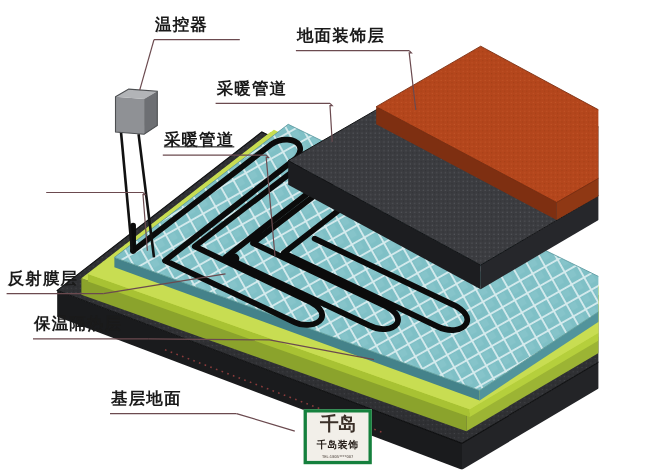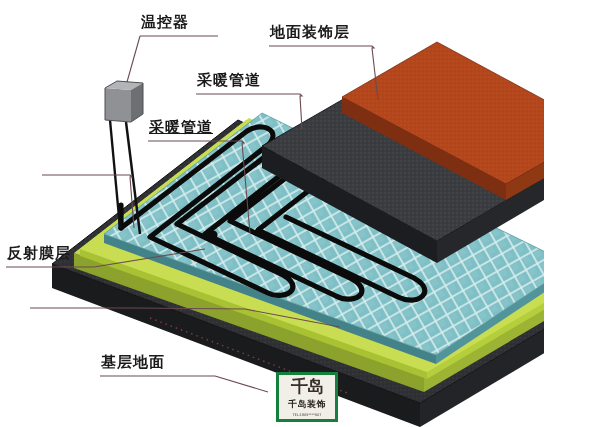--- a/index.html
+++ b/index.html
@@ -228,20 +228,21 @@
 
   <div class="label" style="left:270px; top:24px;">地面装饰层</div>
 
   <div class="label" style="left:197px; top:72px;">采暖管道</div>
 
   <div class="label" style="left:149px; top:119px;text-decoration:underline;">采暖管道</div>
 
 
   <div class="label" style="left:7px; top:245px;">反射膜层</div>
 
+  <div class="label" style="left:31px; top:286px;">保温隔热层</div>
 
   <div class="label" style="left:101px; top:354px;">基层地面</div>
 
   <div class="watermark">
     <div class="wm-mark">千岛</div>
     <div class="wm-name">千岛装饰</div>
     <div class="wm-tel">TEL:1805****007</div>
   </div>
 
 </div>

